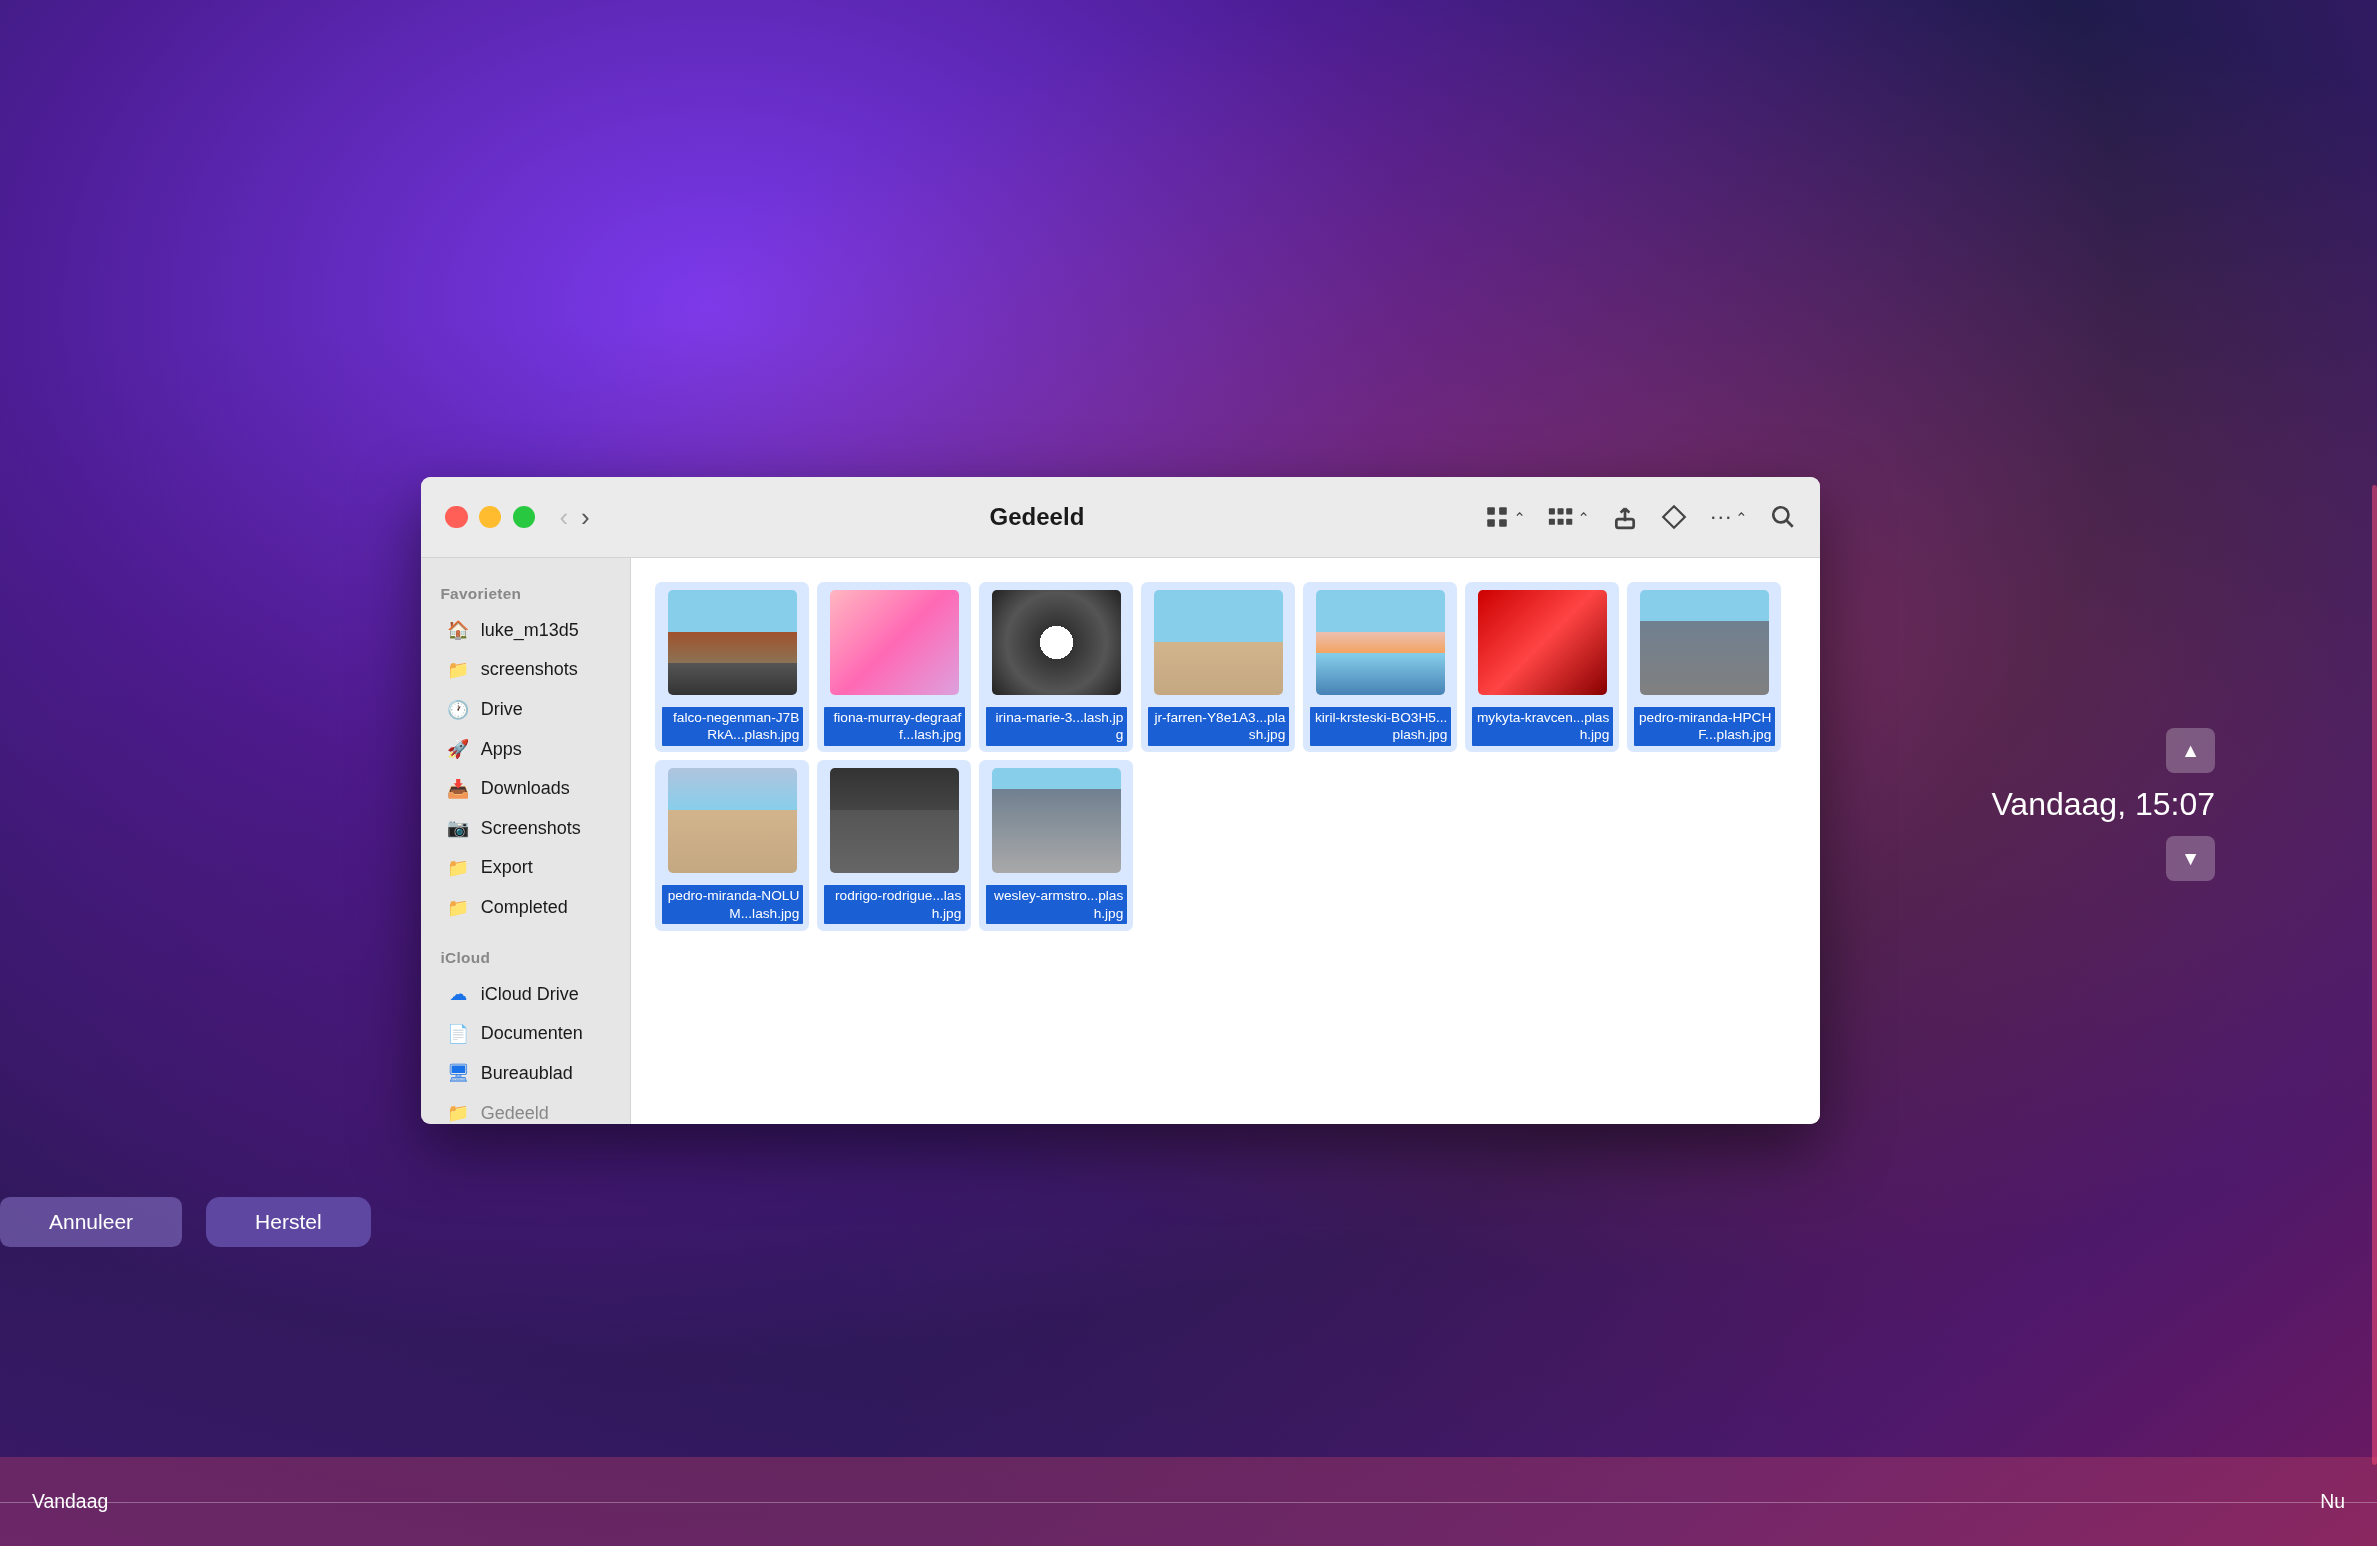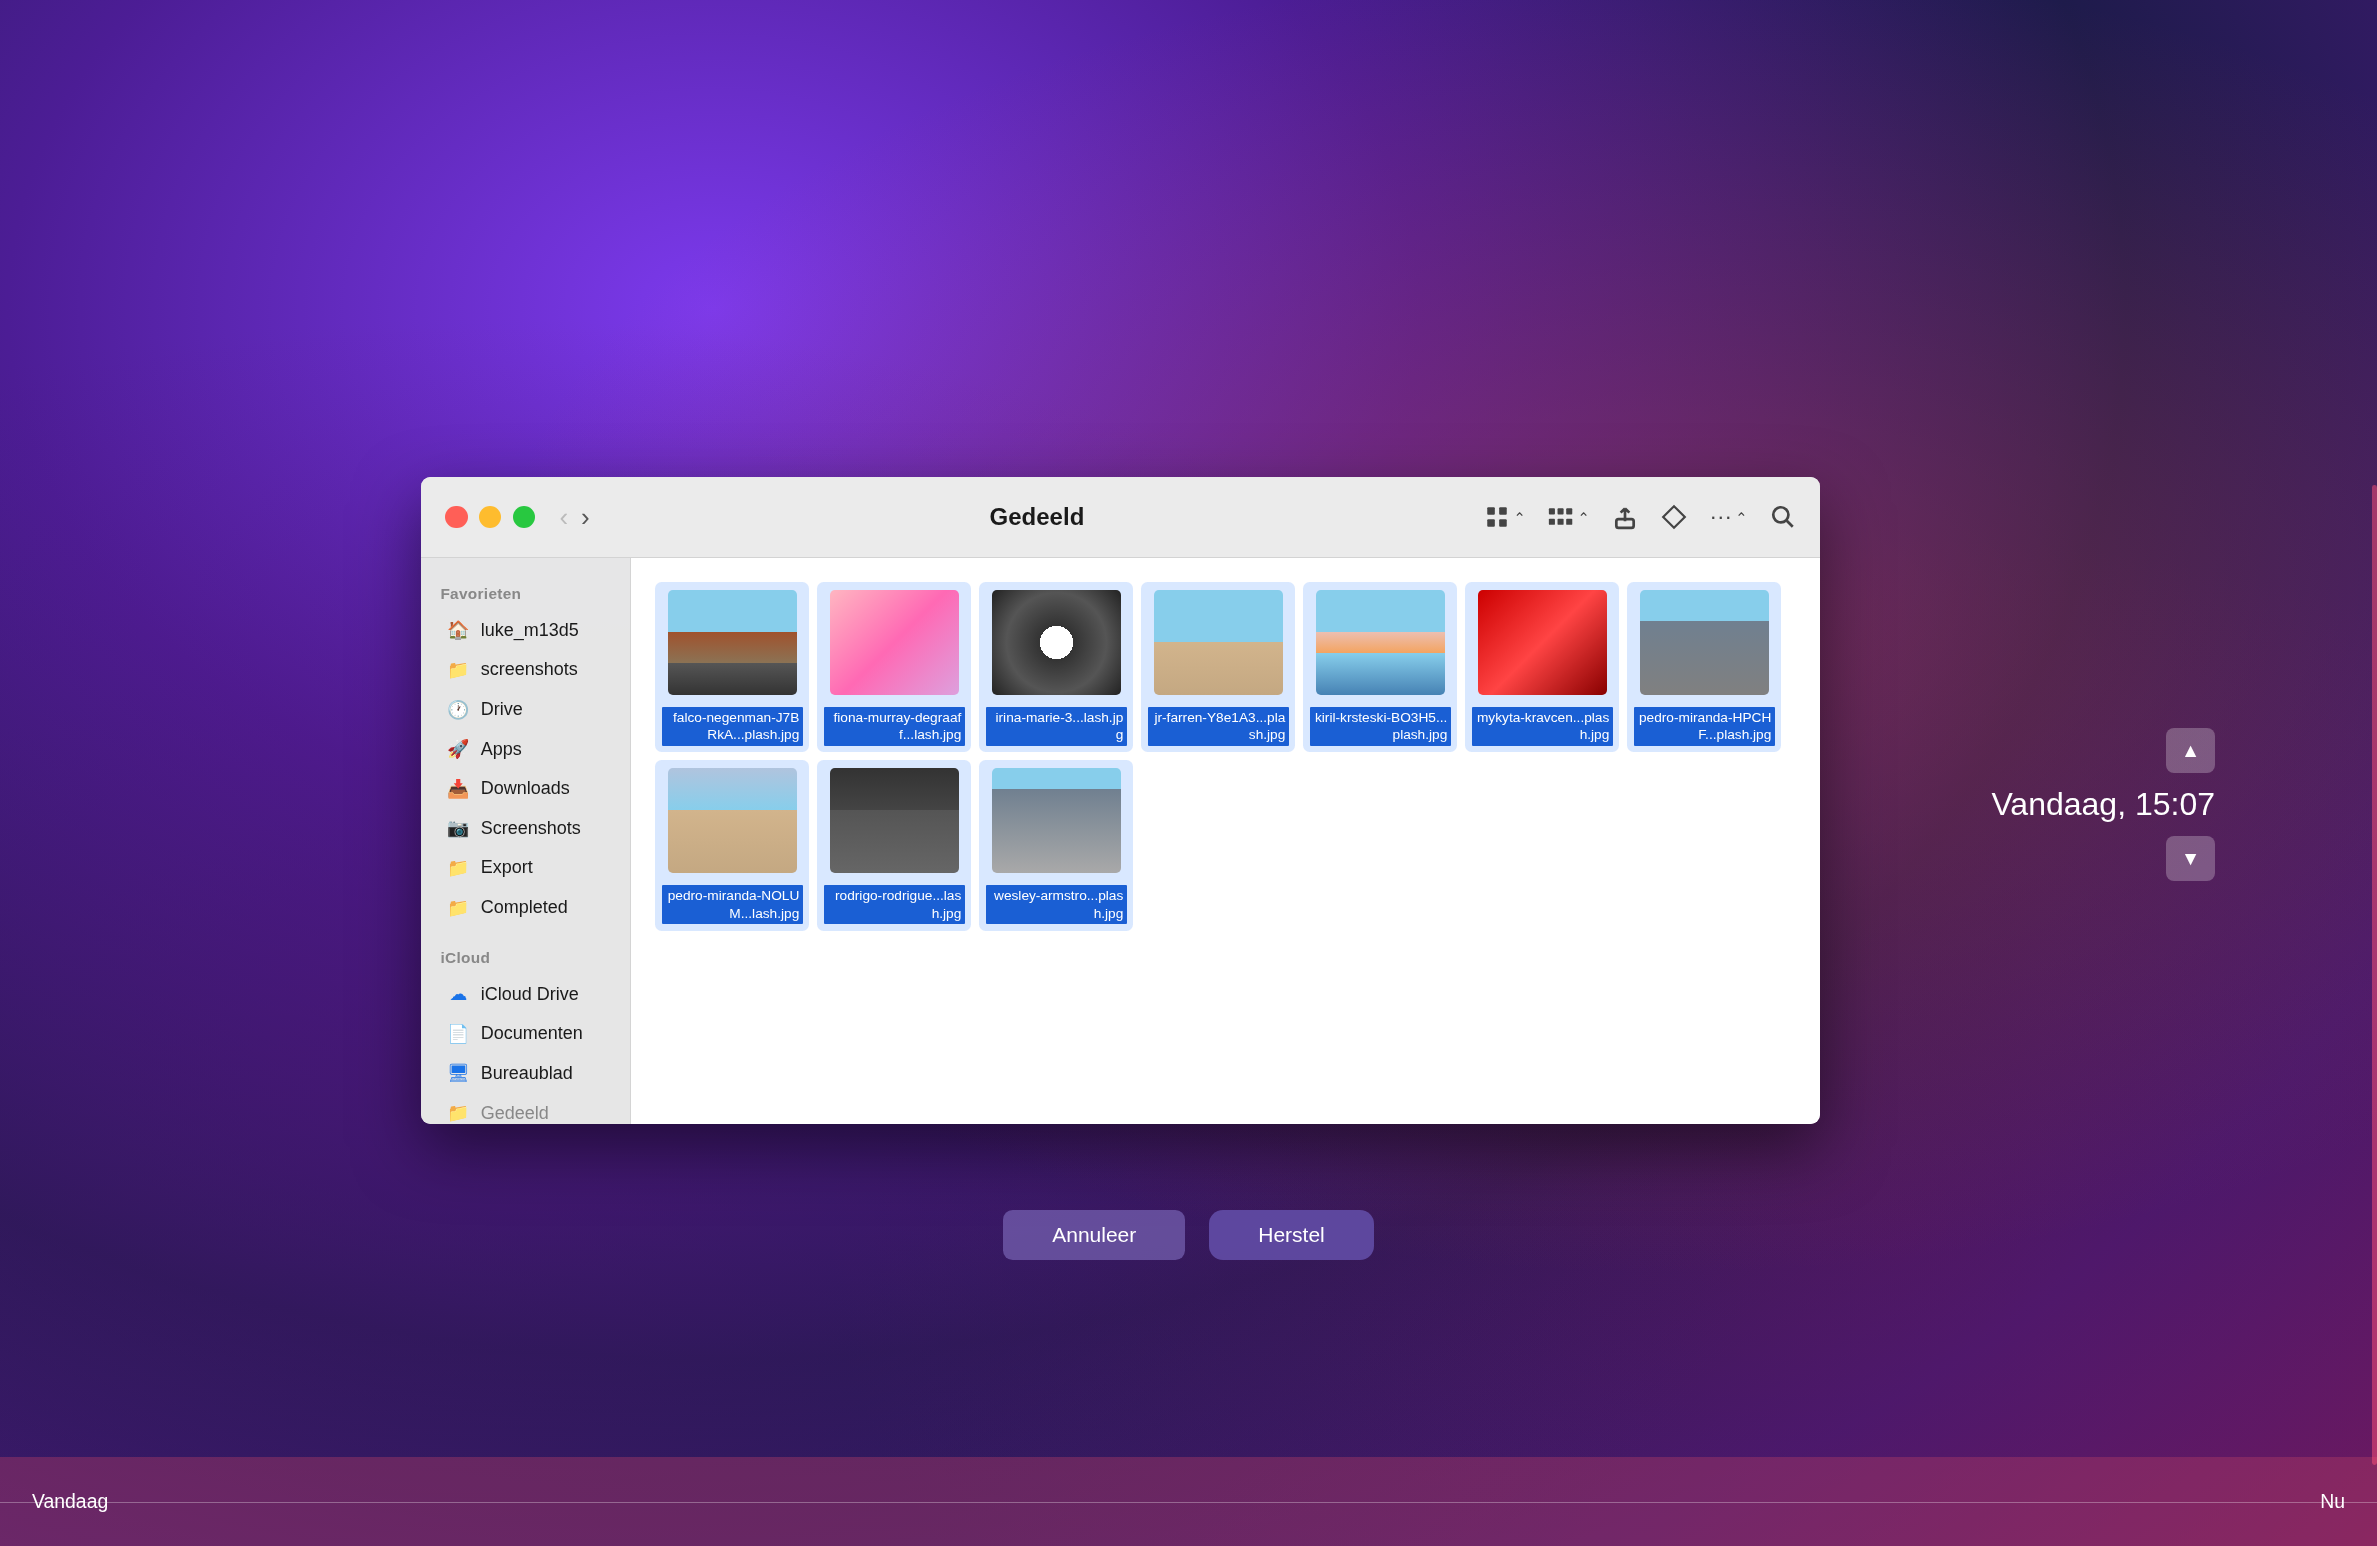--- a/index.html
+++ b/index.html
@@ -224,25 +224,25 @@
       word-break: break-all;
       background: #1a5fd4;
       padding: 1.6px 3.2px;
       border-radius: 1px;
       width: 100%;
     }
 
     
     .bottom-bar {
       position: absolute;
-      bottom: 286px;
+      bottom: 299px;
       left: 0;
       right: 0;
       display: flex;
-      justify-content: center;
+      justify-content: flex-start;
       gap: 24px;
     }
     .bottom-btn {
       padding: 13px 49px;
       border-radius: 9.7px;
       border: none;
       cursor: pointer;
       font-size: 21px;
       font-weight: 500;
     }

